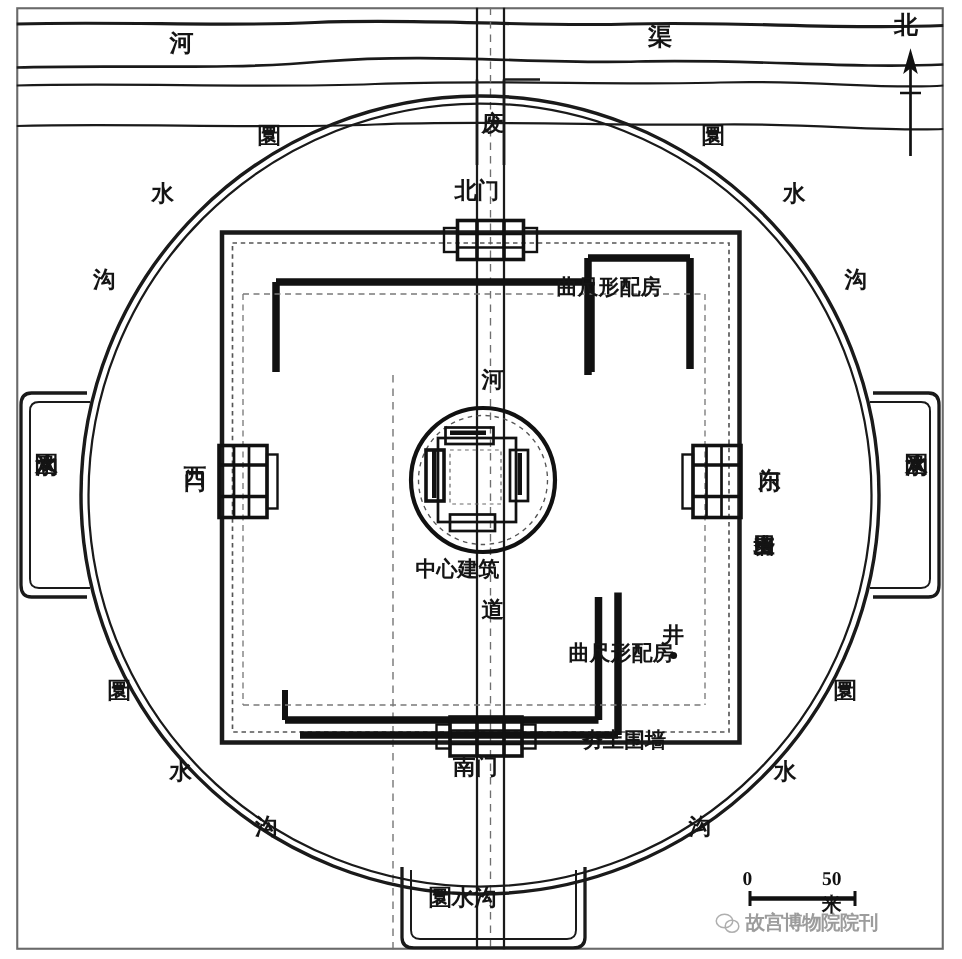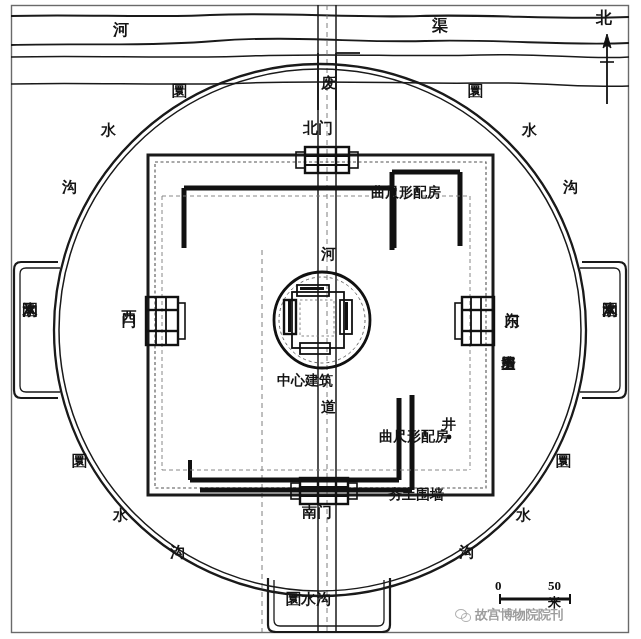--- a/index.html
+++ b/index.html
@@ -34,21 +34,21 @@
   .s14{font-size:14px;}
 
   
   #scalebar{position:absolute;left:492px;top:580px;}
   #scalebar .num{position:absolute;font-size:13px;font-weight:700;color:#111;}
   #scalebar .n0{left:3px;top:-2px;}
   #scalebar .n1{left:56px;top:-2px;}
 
   
   #watermark{
-    position:absolute;left:455px;top:606px;
+    position:absolute;left:477px;top:606px;
     display:flex;align-items:center;gap:3px;
     opacity:.68;
   }
   #watermark .wmtext{
     font-size:13px;font-weight:700;color:#6e6e6e;
     font-family:"Liberation Serif","DejaVu Serif",serif;
     letter-spacing:-0.4px;
   }
   #watermark .wmlogo{
     width:17px;height:13px;position:relative;flex:0 0 auto;

